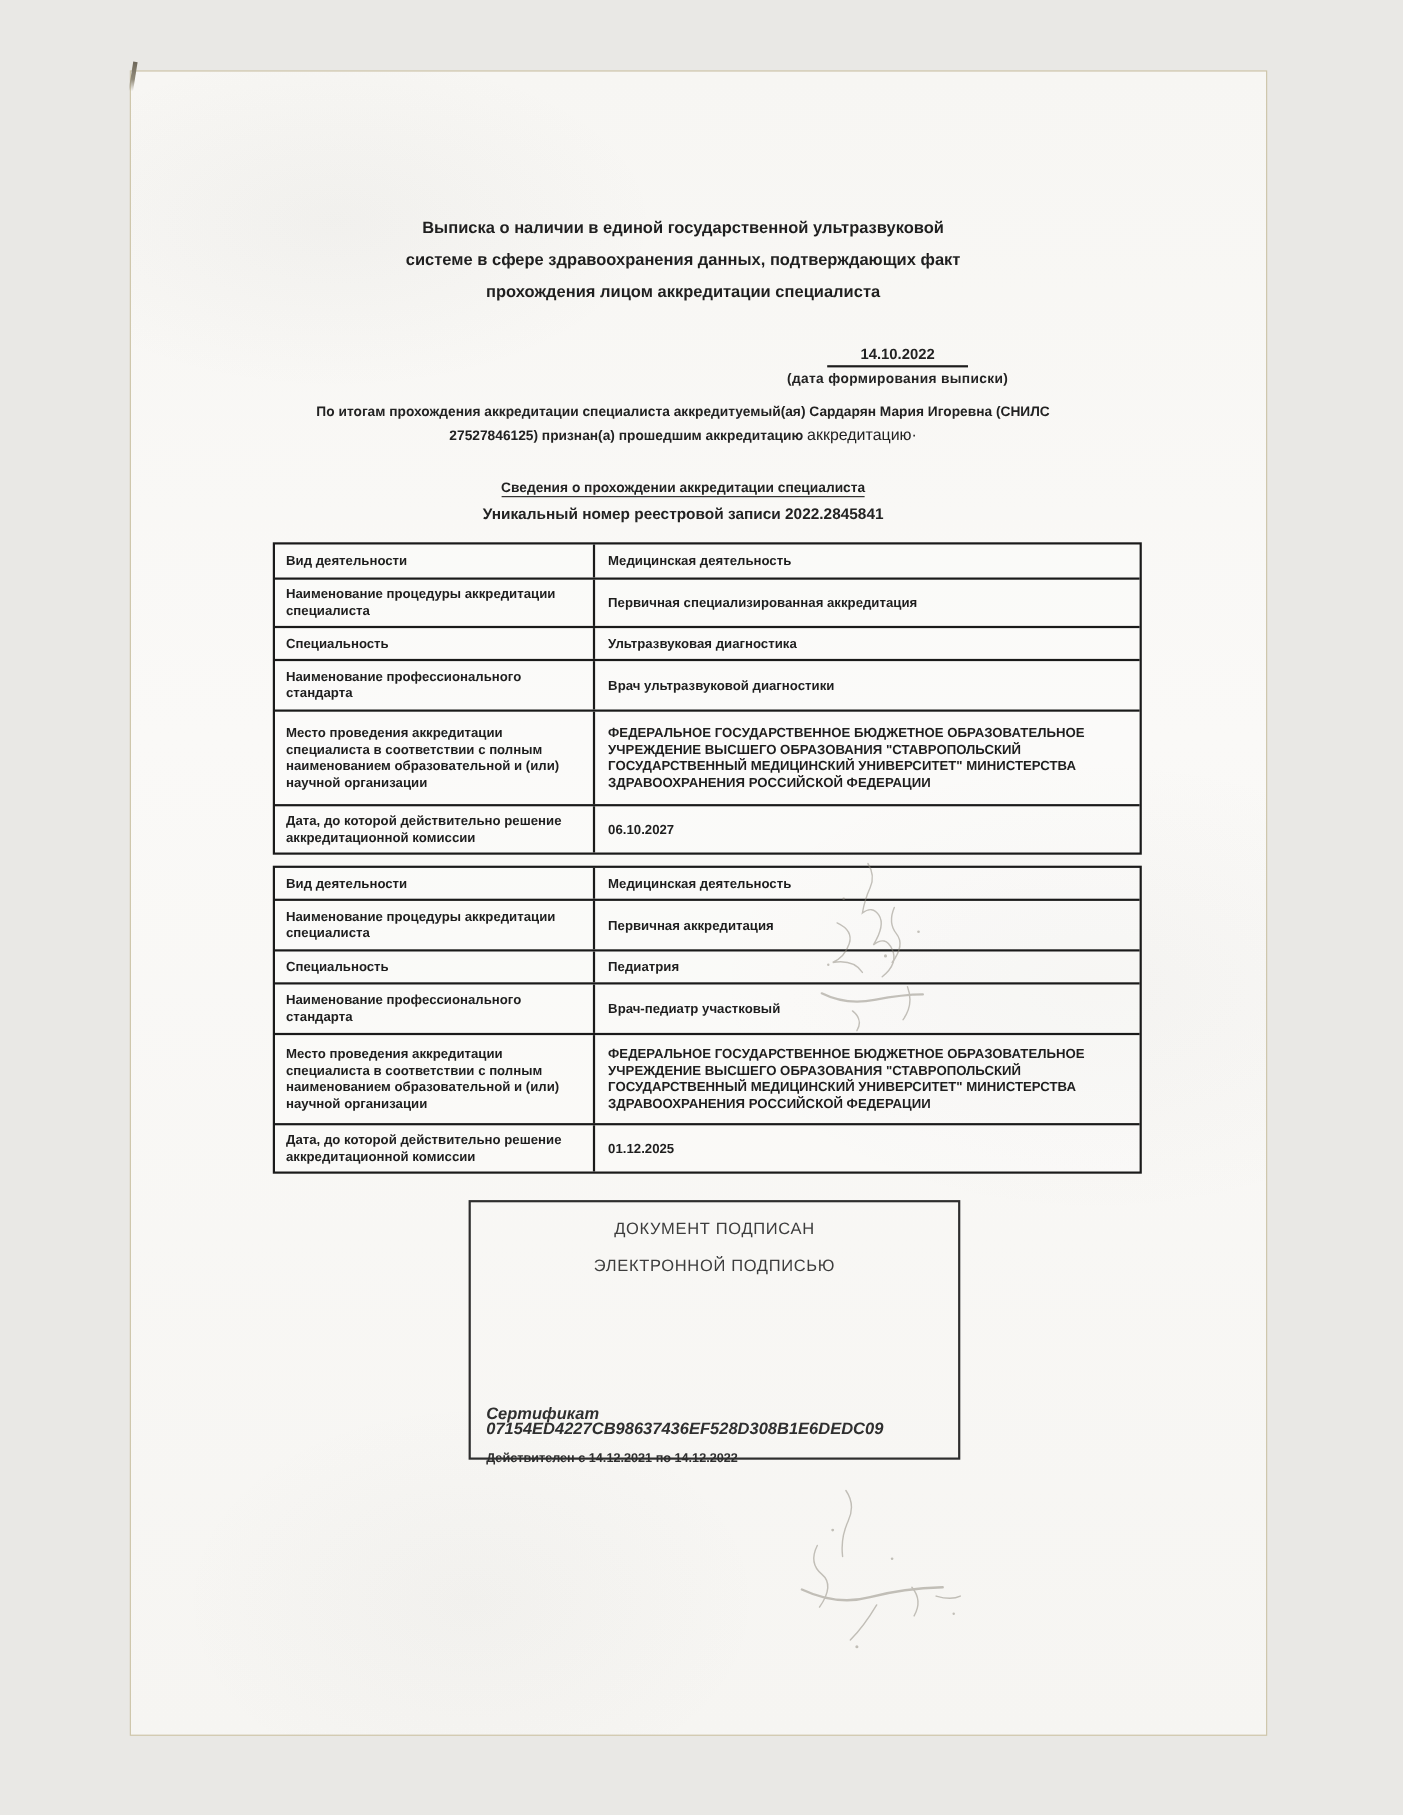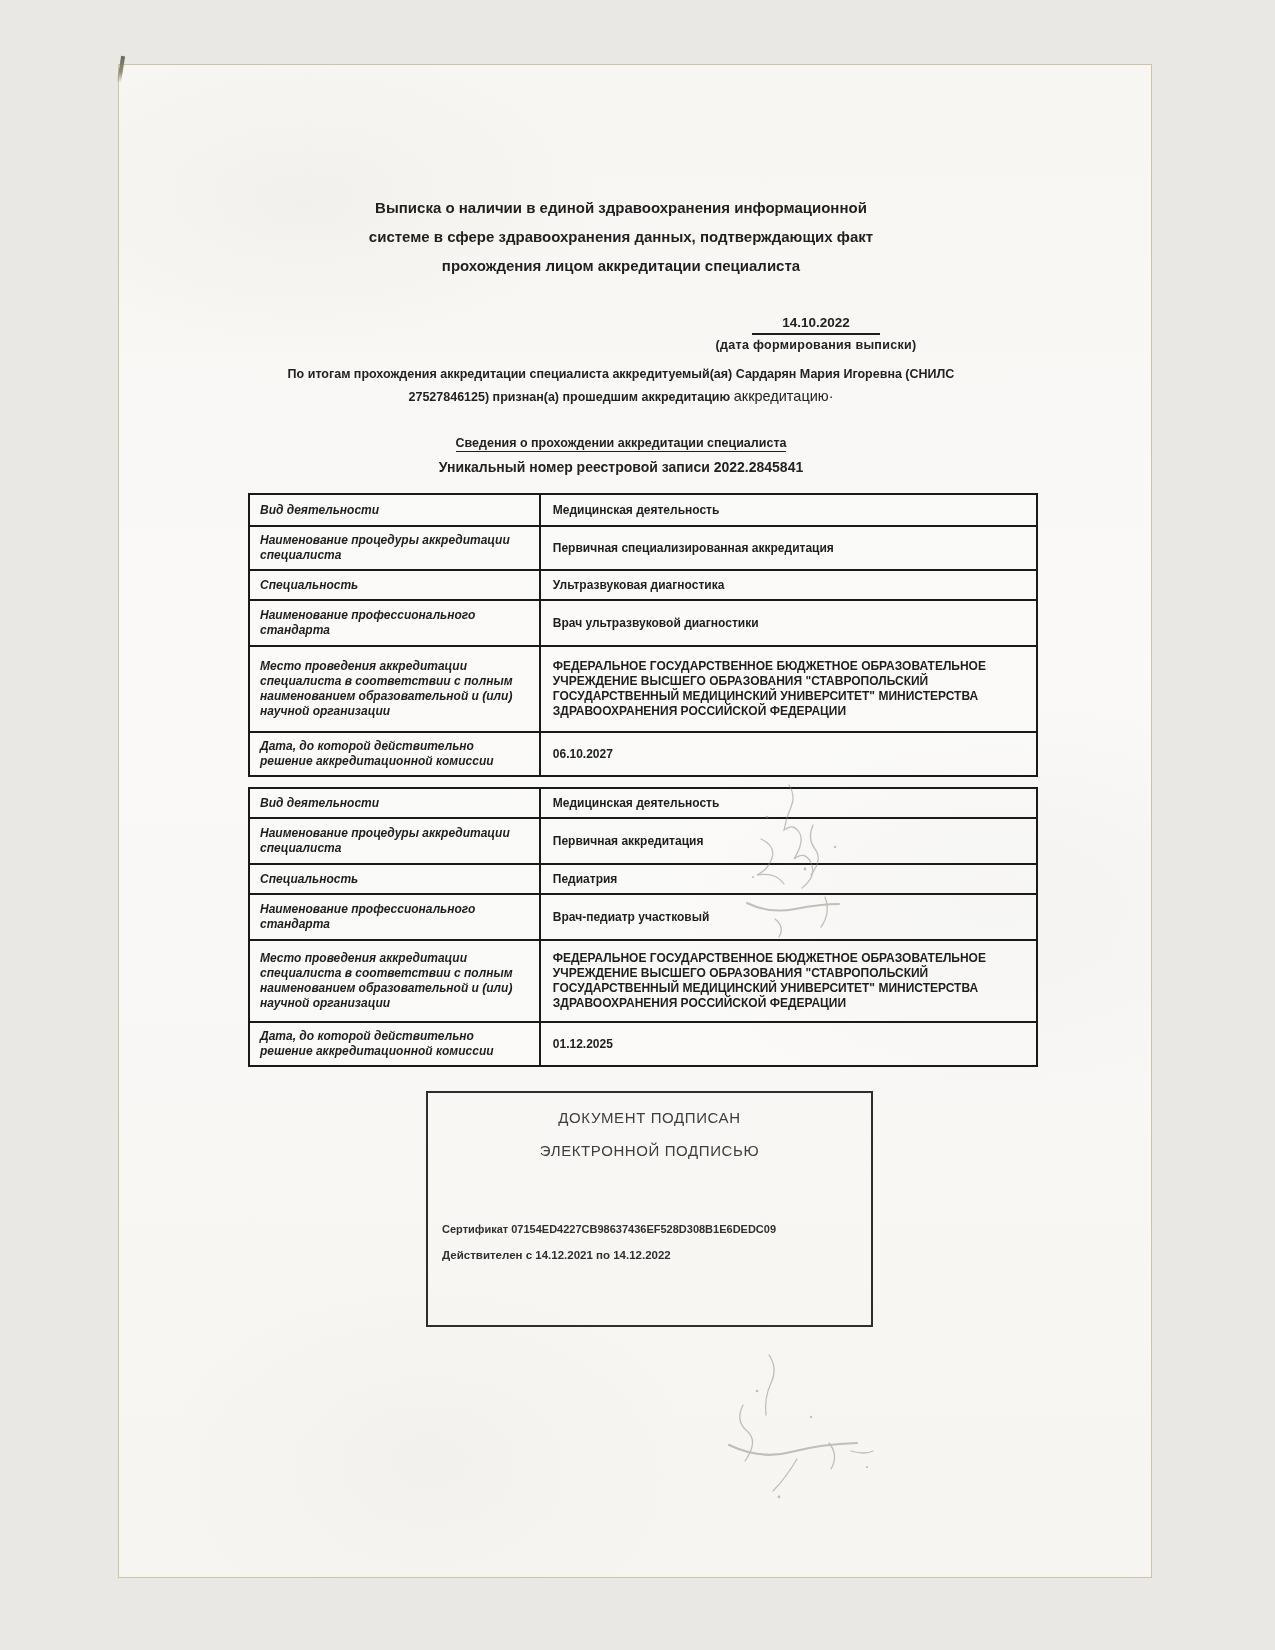--- a/index.html
+++ b/index.html
@@ -42,21 +42,21 @@
 
   .doc-table{
     position:absolute;left:129px;width:786px;
     border:2px solid #1a1a1a;background:rgba(255,255,255,0.25);
   }
   .table-1{top:428px;}
   .table-2{top:722px;}
   .trow{display:flex;border-top:2px solid #1a1a1a;}
   .trow:first-child{border-top:none;}
   .tcell{box-sizing:border-box;display:flex;align-items:center;font-size:12px;font-weight:bold;line-height:15px;color:#1e1e1e;}
-  .tcell.label{width:37%;border-right:2px solid #1a1a1a;padding:6px 10px;font-style:italic;}
+  .tcell.label{width:37%;border-right:2px solid #1a1a1a;padding:6px 10px;}
   .tcell.value{width:63%;padding:6px 24px 6px 12px;}
   .table-1 .trow:nth-child(1){min-height:30px;}
   .table-1 .trow:nth-child(2){min-height:42px;}
   .table-1 .trow:nth-child(3){min-height:28px;}
   .table-1 .trow:nth-child(4){min-height:44px;}
   .table-1 .trow:nth-child(5){min-height:84px;}
   .table-1 .trow:nth-child(6){min-height:42px;}
   .table-2 .trow:nth-child(1){min-height:28px;}
   .table-2 .trow:nth-child(2){min-height:44px;}
   .table-2 .trow:nth-child(3){min-height:28px;}
@@ -64,36 +64,36 @@
   .table-2 .trow:nth-child(5){min-height:80px;}
   .table-2 .trow:nth-child(6){min-height:40px;}
 
   .sig-box{
     position:absolute;left:307px;top:1026px;width:447px;height:236px;
     border:2px solid #2e2e2e;box-sizing:border-box;
     padding:16px 14px 10px;
   }
   .sig-line1,.sig-line2{text-align:center;font-size:15px;font-weight:400;color:#3d3d3d;letter-spacing:0.6px;}
   .sig-line2{margin-top:16px;}
-  .sig-cert{margin-top:63px;font-size:11px;font-weight:bold;color:#2f2f2f;line-height:14px;}
+  .sig-cert{margin-top:120px;font-size:15px;font-weight:bold;color:#2f2f2f;line-height:14px;font-style:italic;}
   .sig-owner{margin-top:12px;font-size:11.5px;font-weight:bold;color:#2f2f2f;line-height:14px;}
   .sig-valid{margin-top:13px;font-size:11.5px;font-weight:bold;color:#2f2f2f;}
 
   .pencil{position:absolute;pointer-events:none;opacity:0.5;filter:blur(0.4px);}
   .pencil-1{left:598px;top:712px;}
   .pencil-2{left:552px;top:1282px;}
 </style>
 </head>
 <body>
 
 <div class="scan">
   <div class="corner-curl"></div>
 
   <div class="center-block title-block">
-    <div>Выписка о наличии в единой здравоохранения информационной</div>
+    <div>Выписка о наличии в единой государственной ультразвуковой</div>
     <div>системе в сфере здравоохранения данных, подтверждающих факт</div>
     <div>прохождения лицом аккредитации специалиста</div>
   </div>
 
   <div class="date-block">
     <div class="date-value">14.10.2022</div>
     <div class="date-caption">(дата формирования выписки)</div>
   </div>
 
   <div class="center-block intro-block">

